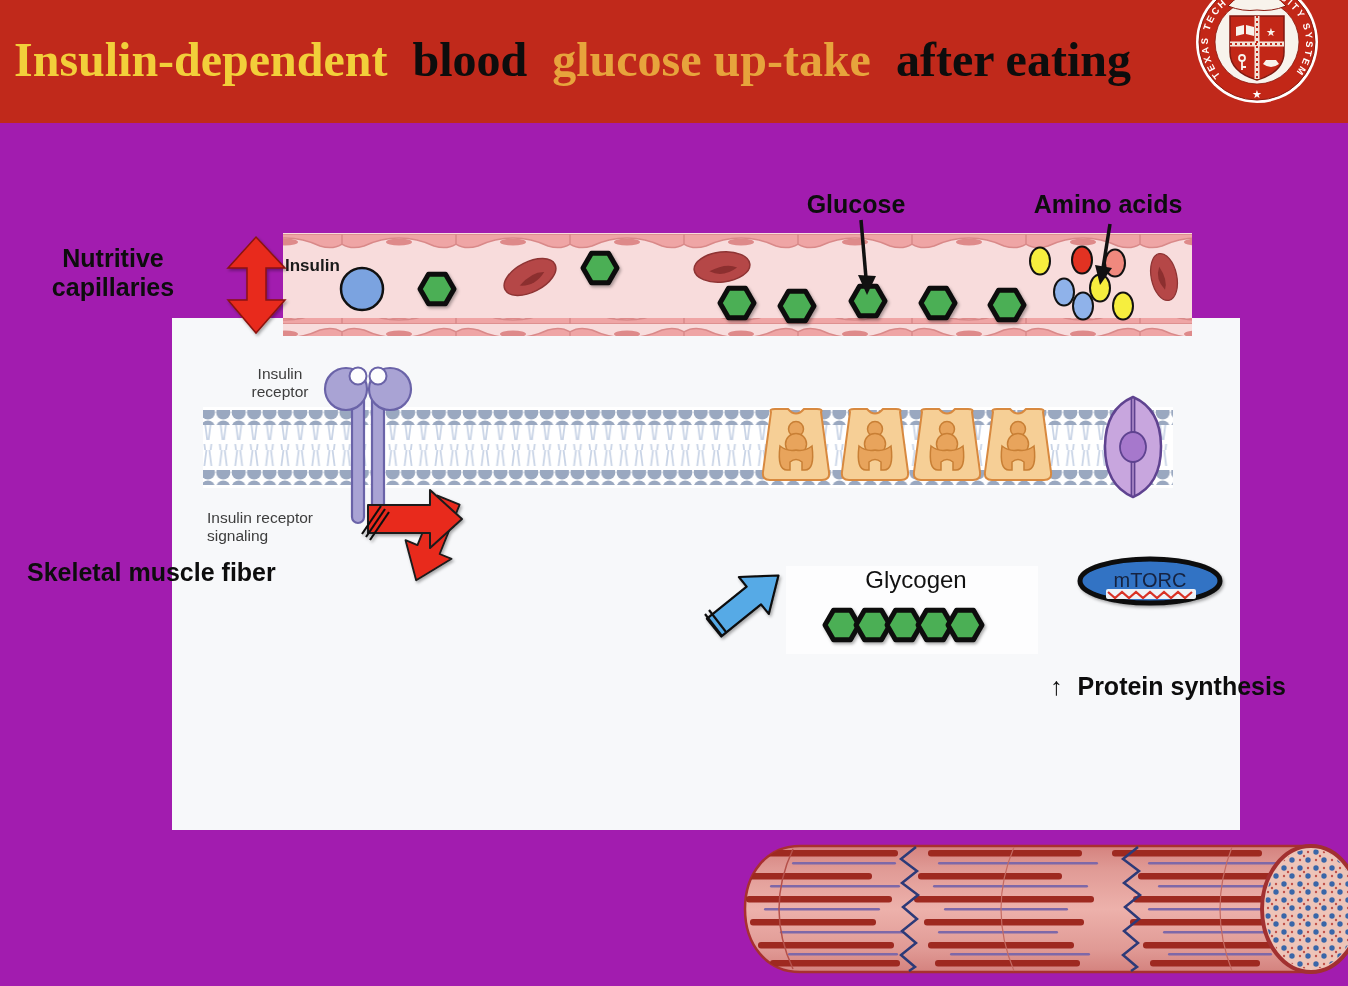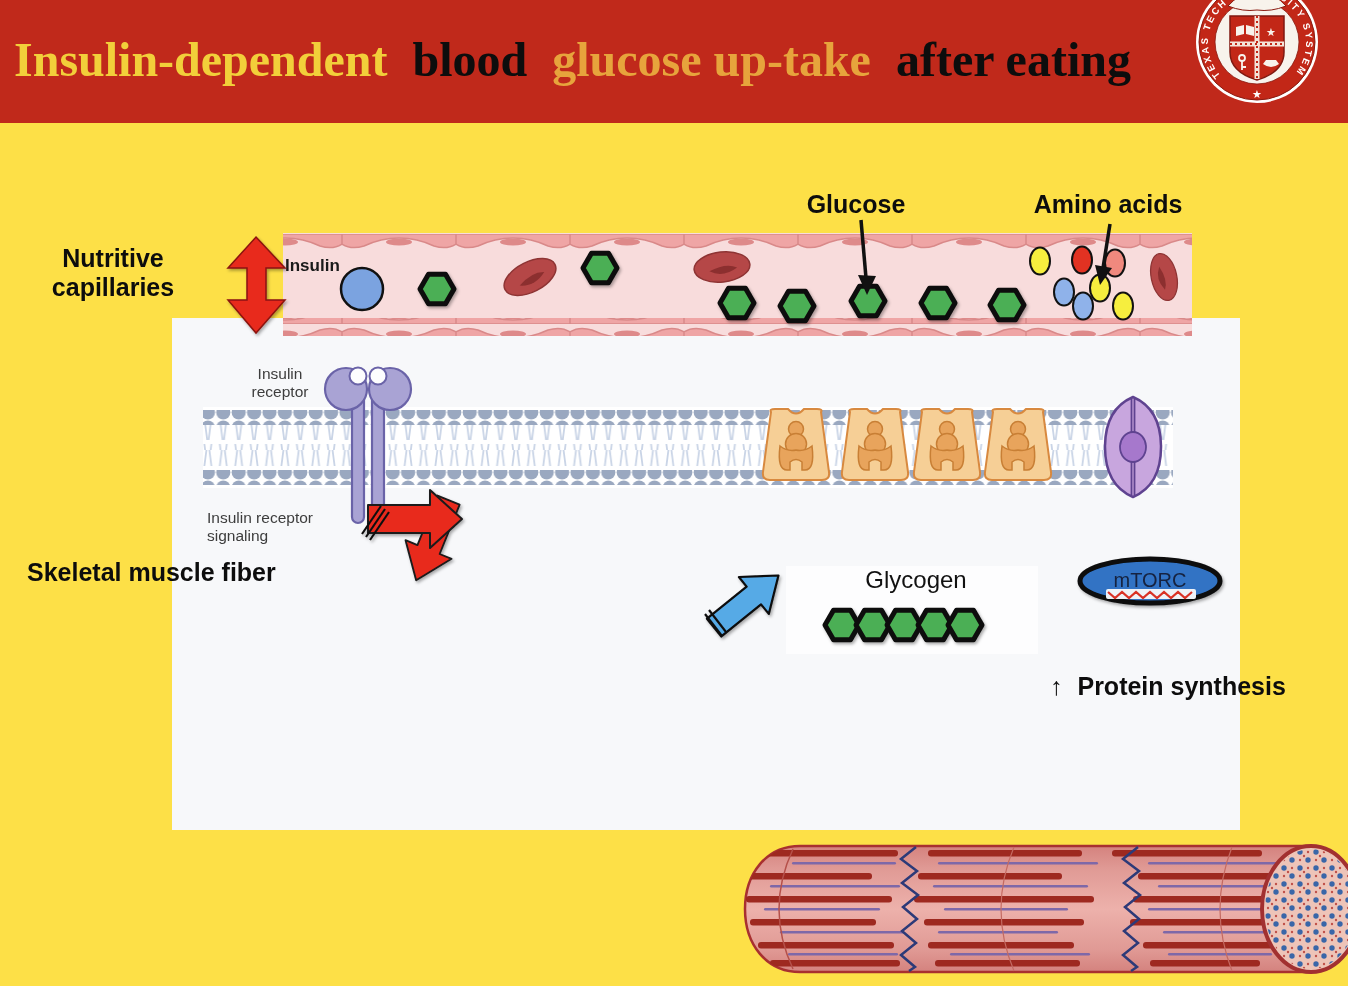--- a/index.html
+++ b/index.html
@@ -1,16 +1,16 @@
 <!DOCTYPE html>
 <html><head>
 <meta charset="utf-8">
 <style>
   html,body{margin:0;padding:0;background:#fff;}
-  .stage{position:relative;width:1348px;height:986px;overflow:hidden;background:#fde047;
+  .stage{position:relative;width:1348px;height:986px;overflow:hidden;background:#a21caf;
          font-family:"Liberation Sans",sans-serif;}
   svg{position:absolute;inset:0;display:block;}
   text{font-family:"Liberation Sans",sans-serif;}
   .title-text{font-family:"Liberation Serif",serif;font-weight:bold;}
 </style>
 </head>
 <body>
 
 <div class="stage">
 <svg viewBox="0 0 1348 986" width="1348" height="986">

